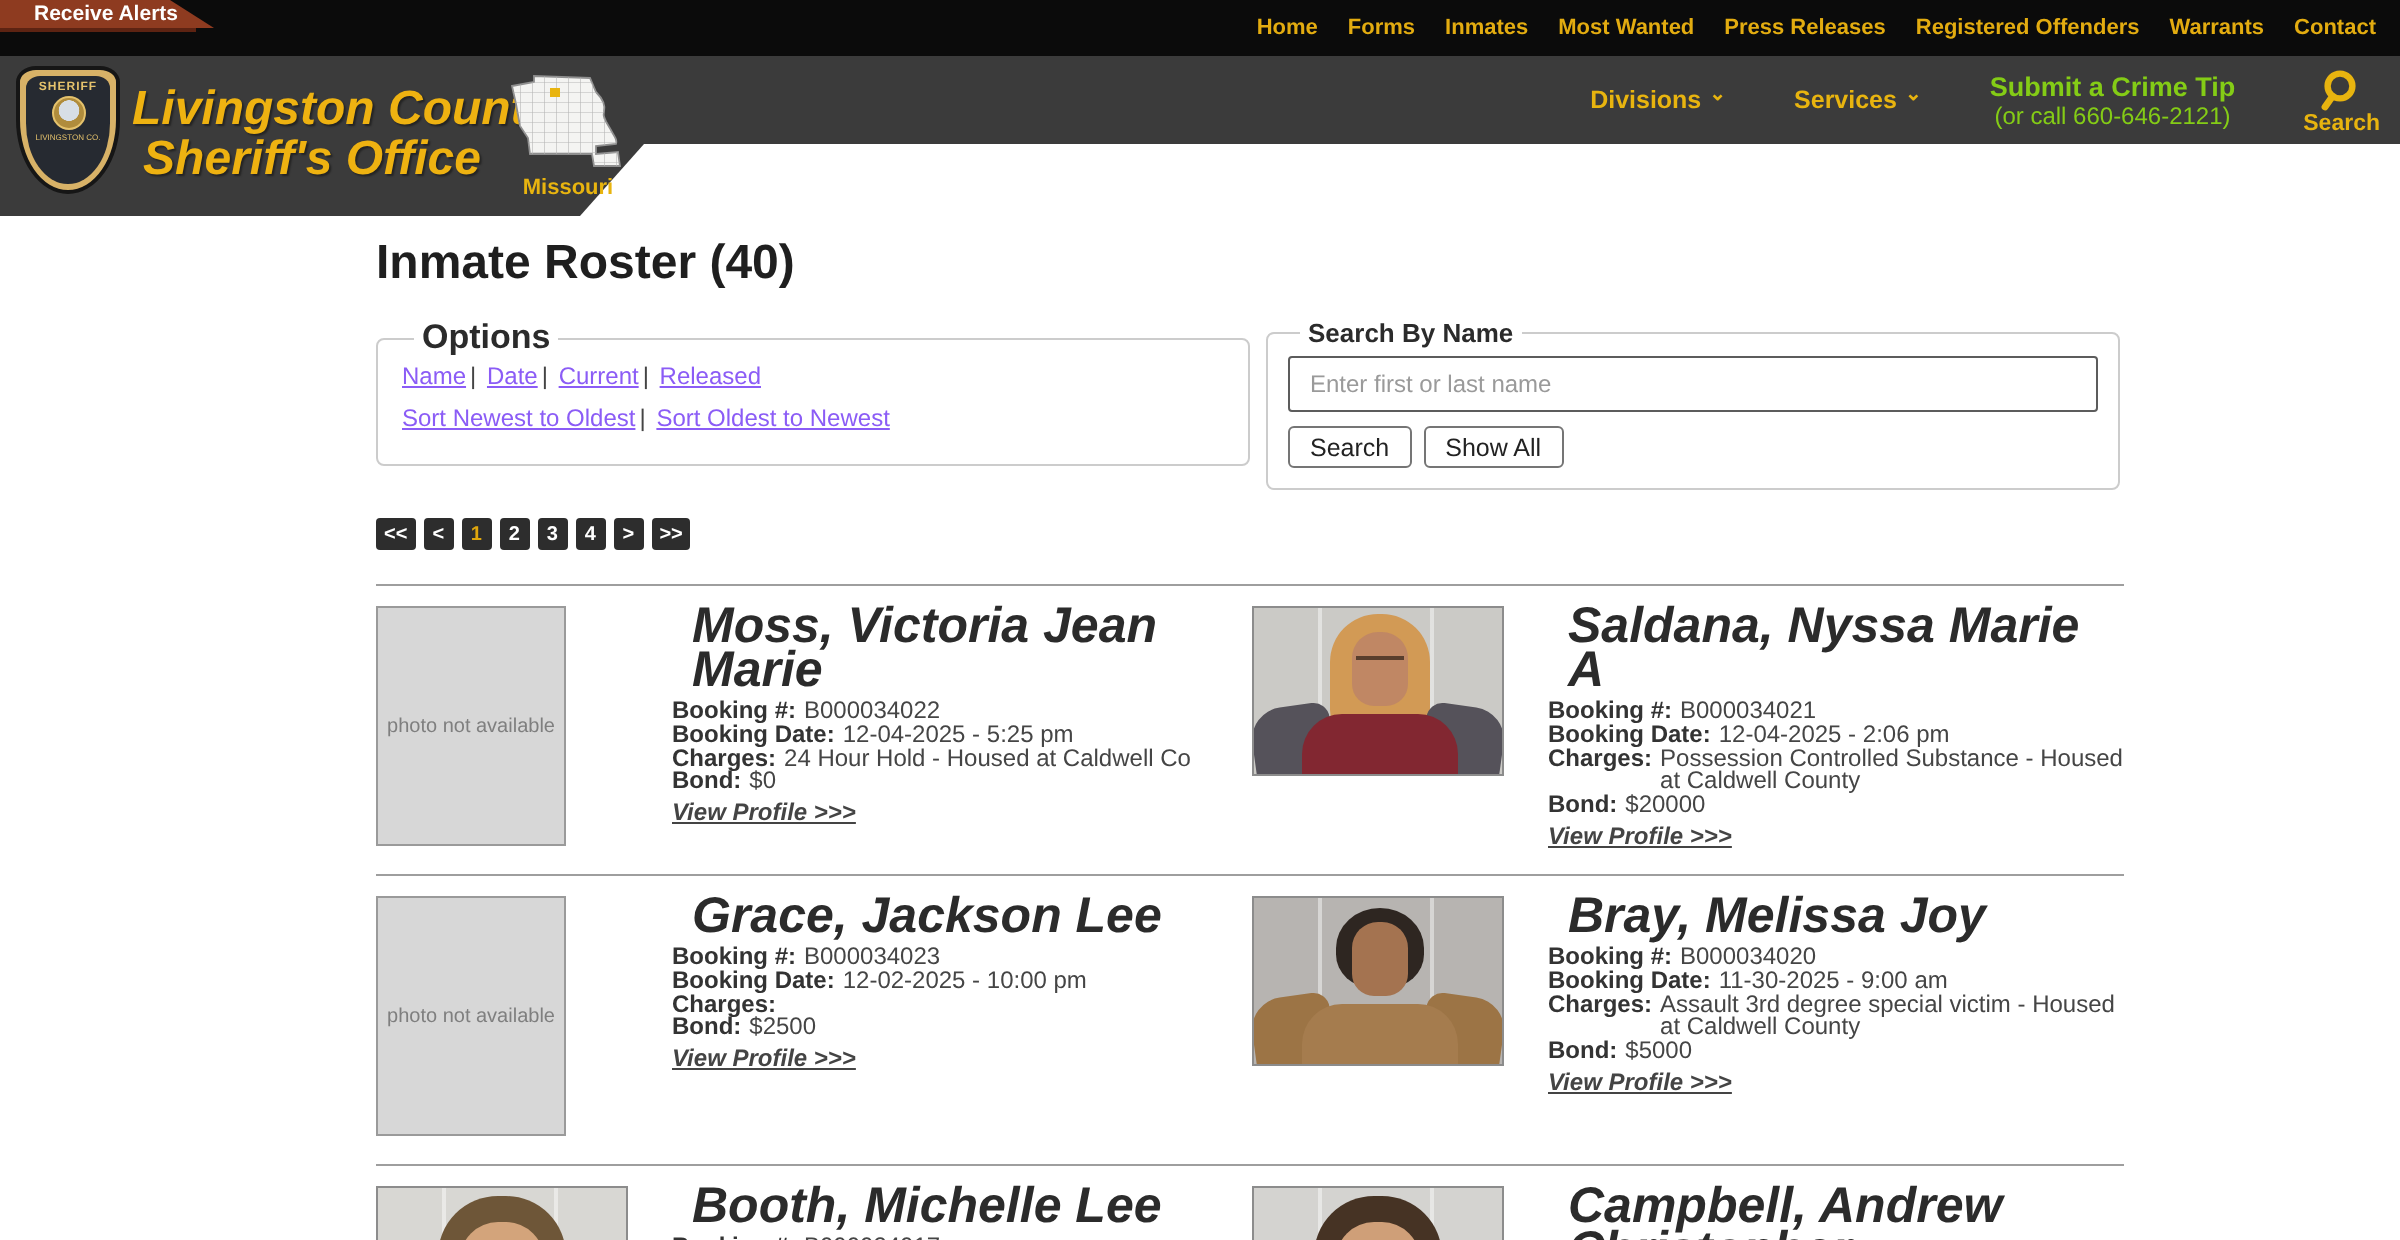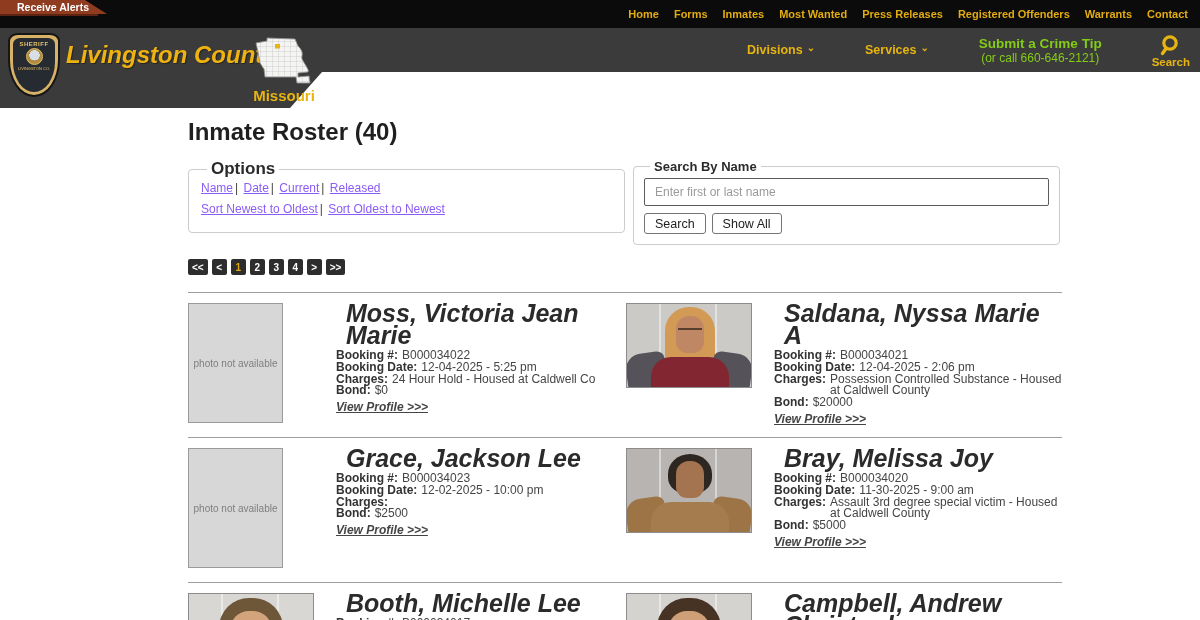--- a/index.html
+++ b/index.html
@@ -59,24 +59,24 @@
     background:radial-gradient(circle at 50% 42%, #d7dee6 0 44%, #b08c3c 46%);
     border:1px solid #e5c26c;
   }
   .badge-sub { font-size:4px; color:#e5c26c; margin-top:1px; white-space:nowrap; }
   .org-title {
     width:180px; text-align:center; color:#eeb211; font-weight:bold;
     font-style:italic; font-size:24px; line-height:25px; margin-top:9px;
     white-space:nowrap; text-shadow:1px 1px 1px rgba(0,0,0,.4);
   }
   .map-block { width:64px; text-align:center; margin-top:3px; }
-  .map-label { font-size:15px; font-weight:bold; color:#e8b40f; margin-top:-3px; }
+  .map-label { font-size:11px; font-weight:bold; color:#e8b40f; margin-top:-3px; }
 
   .header-right {
-    margin-left:auto; display:flex; align-items:center; gap:50px;
+    margin-left:auto; display:flex; align-items:center; gap:34px;
     padding-right:6px; z-index:2;
   }
   .hdr-menu {
     color:#e8b40f; font-size:12.5px; font-weight:bold; text-decoration:none;
     display:flex; align-items:center; gap:4px;
   }
   .caret { font-size:10px; line-height:6px; transform:translateY(-2px); }
   .crime-tip { text-align:center; color:#84cc16; text-decoration:none; }
   .crime-tip-l1 { font-size:13.5px; font-weight:bold; line-height:15px; }
   .crime-tip-l2 { font-size:12px; line-height:14px; }
@@ -190,20 +190,21 @@
   <div class="logo-block">
     <div class="badge">
       <div class="badge-inner">
         <span class="badge-arc">SHERIFF</span>
         <span class="badge-crest"></span>
         <span class="badge-sub">LIVINGSTON CO.</span>
       </div>
     </div>
     <div class="org-title">
       <div>Livingston County</div>
+      <div>Sheriff's Office</div>
     </div>
     <div class="map-block">
       <svg width="60" height="50" viewBox="0 0 60 50">
         <defs>
           <pattern id="counties" width="6" height="5" patternUnits="userSpaceOnUse">
             <path d="M6,0 H0 V5" fill="none" stroke="#b5b5b5" stroke-width="0.6"></path>
           </pattern>
         </defs>
         <path d="M2,7 L13,5 L13,2 L41,3 L44,10 C47,13 49,16 48,20 C47,23 50,26 52,30 C53,32 55,34 54,36 L44,37 L44,41 L55,40 L56,47 L43,47 L42,41 L11,41 L10,33 L6,27 L4,16 Z" fill="#f4f4f2" stroke="#8f8f8f" stroke-width="0.9"></path>
         <path d="M2,7 L13,5 L13,2 L41,3 L44,10 C47,13 49,16 48,20 C47,23 50,26 52,30 C53,32 55,34 54,36 L44,37 L44,41 L55,40 L56,47 L43,47 L42,41 L11,41 L10,33 L6,27 L4,16 Z" fill="url(#counties)"></path>

